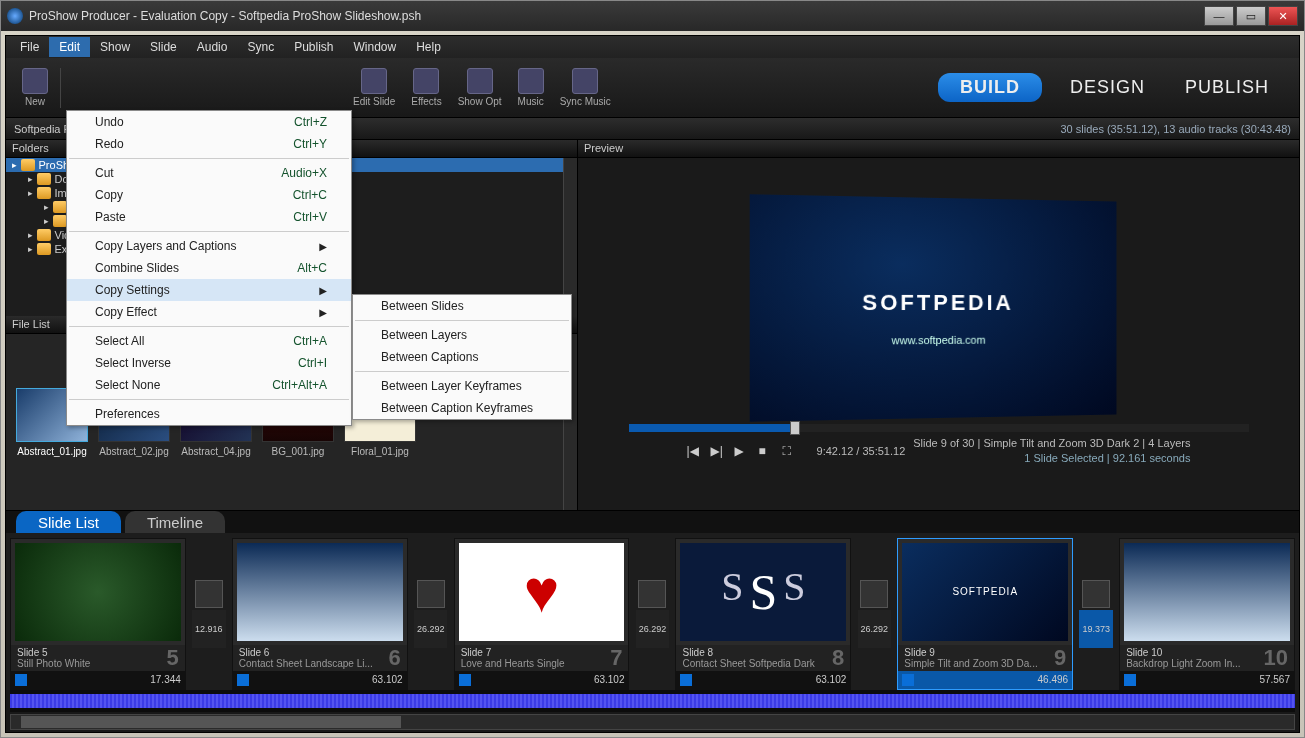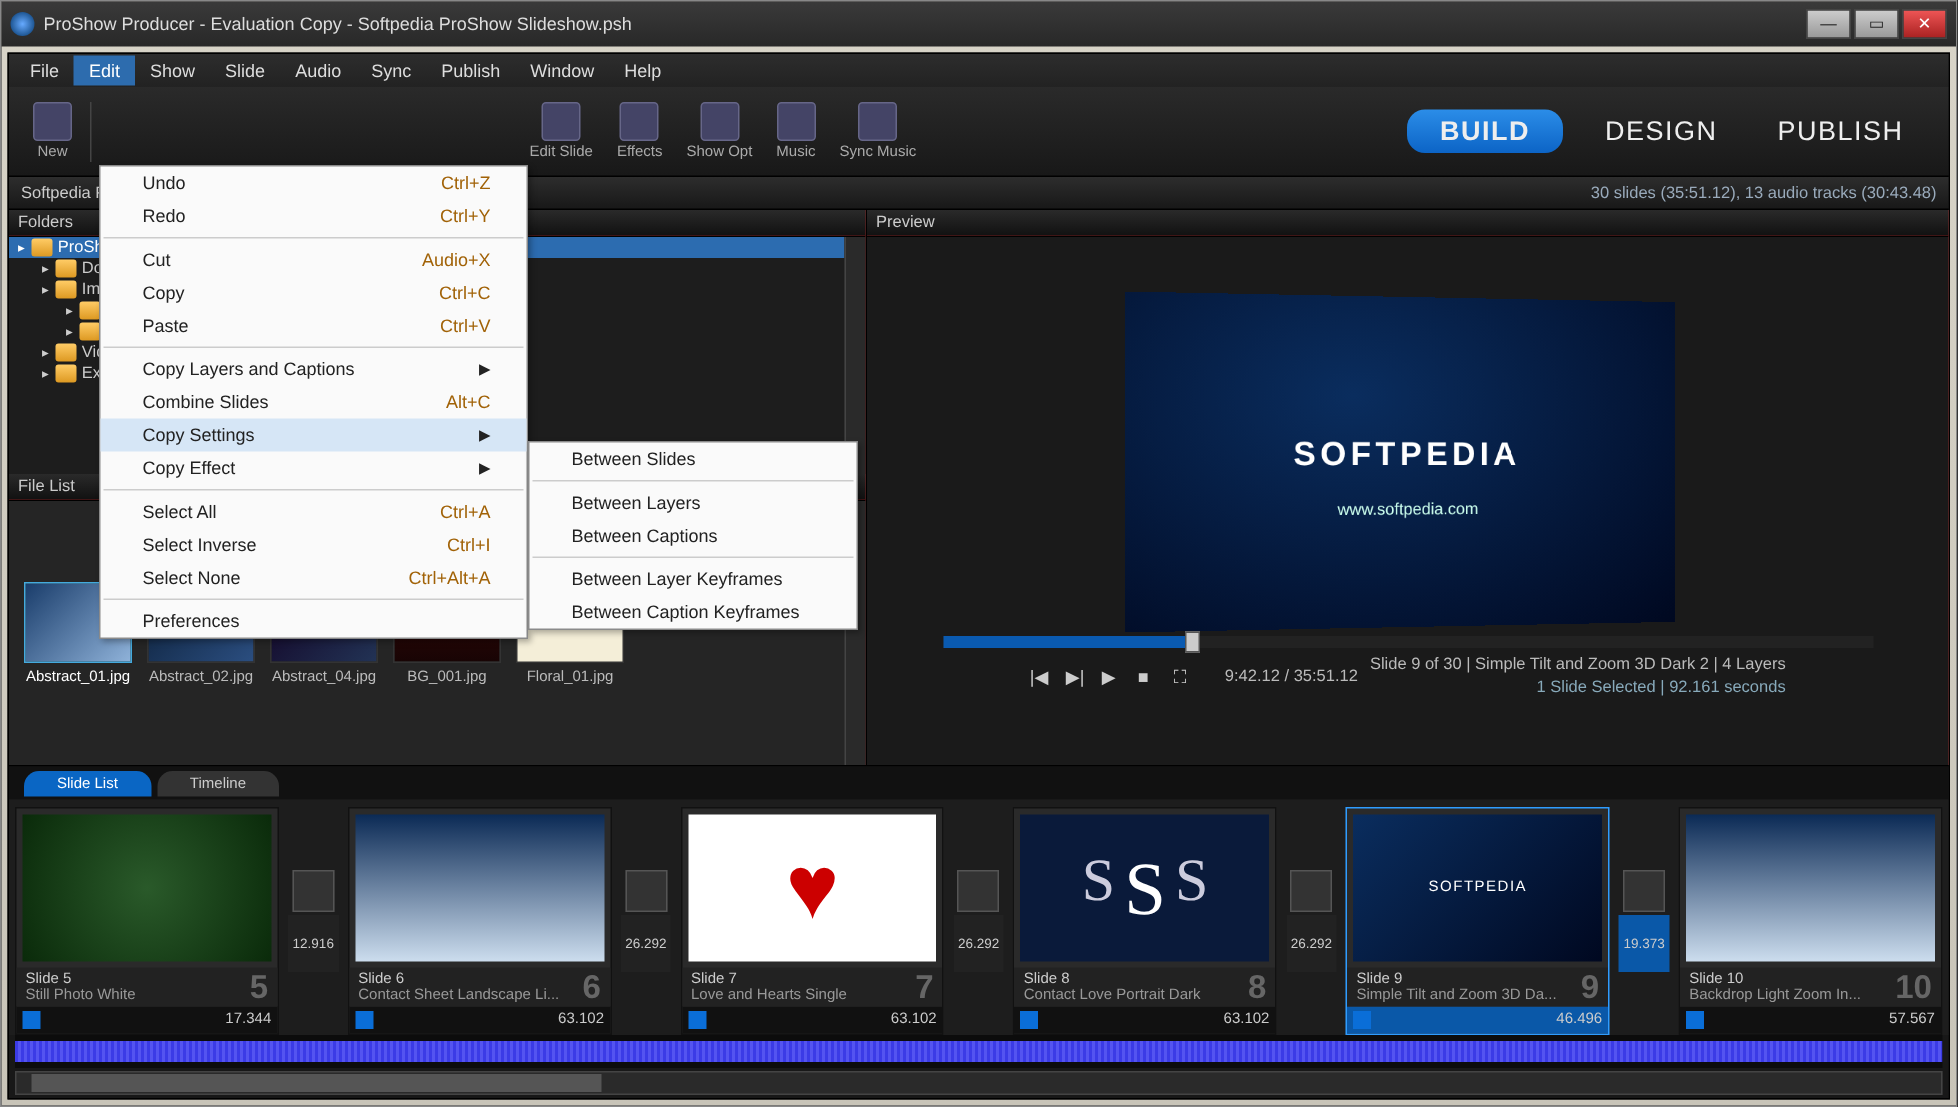--- a/index.html
+++ b/index.html
@@ -18,21 +18,21 @@
 .toolbar { height: 60px; background: linear-gradient(to bottom,#2a2a2a,#181818); display: flex; align-items: center; padding: 0 8px; position: relative; border-bottom: 1px solid #000;}
 .tool-btn { display: flex; flex-direction: column; align-items: center; color: #aaa; font-size: 10px; padding: 4px 8px; }
 .tool-icon { width: 26px; height: 26px; background: #446; border: 1px solid #668; margin-bottom: 2px; border-radius: 3px;}
 .tool-sep { width: 1px; height: 40px; background: #444; margin: 0 4px;}
 .mode-btns { margin-left: auto; display: flex; gap: 16px; align-items: center; padding-right: 10px;}
 .mode-btn { font-size: 18px; color: #eee; font-weight: 500; letter-spacing: 1px; padding: 4px 12px;}
 .mode-btn.build { background: linear-gradient(to bottom, #2b8de8, #0c64c6); border-radius: 12px; padding: 4px 22px; font-weight: bold;}
 .tabtitle { height: 22px; background: linear-gradient(to bottom,#2d2d2d,#181818); display: flex; align-items: center; padding: 0 8px; font-size: 11px; color: #ccc; border-bottom: 1px solid #000; position:relative;}
 .tabtitle .t-left { flex: 1; }
 .tabtitle .t-right { color: #9ab; text-align: right; flex: 1;}
-.main { flex: 1; display: flex; background: #ef4444; min-height:0;}
+.main { flex: 1; display: flex; background: #7f1d1d; min-height:0;}
 .left-col { display: flex; flex-direction: column; width: 572px; border-right: 1px solid #000;}
 .panel-hdr { height: 18px; background: linear-gradient(to bottom,#2a2a2a,#111); color: #ccc; font-size: 11px; padding: 2px 6px; border-bottom: 1px solid #000;}
 .folders { height: 158px; background: #1d1d1d; overflow: hidden; font-size: 11px; color: #ccc;}
 .folder-row { display: flex; align-items: center; padding: 1px 4px; gap: 4px;}
 .folder-row.sel { background: #2c6cb0; color: #fff;}
 .tree-icon { width: 14px; height: 12px; background: linear-gradient(to bottom,#fc6,#d92); border-radius: 2px; display:inline-block;}
 .filelist { flex: 1; background: #1d1d1d; display: flex; flex-direction: column;}
 .thumbs { flex: 1; display: flex; align-items: center; gap: 10px; padding: 6px 10px; background: #252525;}
 .thumb { display: flex; flex-direction: column; align-items: center; font-size: 10px; color: #bbb;}
 .thumb-img { width: 72px; height: 54px; background: linear-gradient(135deg,#123,#468); border: 1px solid #333;}
@@ -45,21 +45,21 @@
 .preview-text { position:absolute; top:42%; width:100%; text-align:center; color:#fff; font-size:22px; letter-spacing:3px; font-weight:bold;}
 .preview-sub  { position:absolute; top:62%; width:100%; text-align:center; color:#cfe; font-size:11px;}
 .seek { height: 8px; background: #222; margin: 6px 40px 0; position: relative; width: 620px;}
 .seek-fill { height: 100%; background: #0a5ab0; width: 26%;}
 .seek-knob { position:absolute; left:26%; top:-3px; width:10px; height:14px; background:#ccc; border:1px solid #555;}
 .transport { display: flex; align-items: center; gap: 8px; padding: 4px 40px; color: #bbb; font-size: 11px;}
 .t-btn { width: 16px; height: 14px; color: #ccc; font-size: 12px;}
 .transport .time { margin-left: 10px;}
 .transport .info { margin-left: auto; text-align: right; line-height:1.4;}
 .bottom { height: 222px; background: #181818; display: flex; flex-direction: column; border-top: 1px solid #000;}
-.view-tabs { height: 22px; display: flex; align-items: center; background: #111; font-size: 10px; gap:0; padding-left:10px;}
+.view-tabs { height: 22px; display: flex; align-items: center; background: #111; font-size: 15px; gap:0; padding-left:10px;}
 .vtab { padding: 3px 22px; color: #ccc; background:#333; border-radius: 10px 10px 0 0; margin-right:4px;}
 .vtab.active { background: #0a66c4; color: #fff;}
 .slidelist { flex: 1; display: flex; gap: 8px; padding: 6px 4px 2px; overflow: hidden; background:#1d1d1d; align-items:center;}
 .slide-card { width: 195px; display: flex; flex-direction: column; background: #2a2a2a; border: 1px solid #111; position:relative;}
 .slide-card.sel { border: 1px solid #2e9cff;}
 .slide-thumb { height: 98px; background: linear-gradient(135deg,#123,#468); margin: 4px; display:flex; align-items:center; justify-content:center; position:relative;}
 .slide-meta { background: #222; padding: 2px 6px; font-size: 10px; color: #ccc; display:flex; flex-direction:column; position:relative;}
 .slide-meta .num { position:absolute; right:6px; top:0; color:#666; font-size:22px; font-weight:bold;}
 .slide-bar { display:flex; align-items:center; background:#111; height:18px; padding:0 4px; font-size:10px; color:#ccc; gap:4px;}
 .slide-card.sel .slide-bar{background:#0a58a8;}
@@ -70,21 +70,21 @@
 .trans-time{background:#222;padding:14px 3px;}
 .wave { height:22px; background:#0c0c0c; margin: 0 4px; position:relative; overflow:hidden;}
 .wave-fill { position:absolute; inset:4px 0; background: repeating-linear-gradient(90deg,#3b3be6 0 2px, #5454f0 2px 4px);}
 .scroll { height:16px; background:#2a2a2a; margin:2px 4px; border:1px solid #444; position:relative;}
 .scroll-thumb{position:absolute; left:10px; width:380px; top:1px; bottom:1px; background:#555;}
 
 .dropdown { position: absolute; background: #fafafa; border: 1px solid #8a8a8a; font-size: 12px; color: #222; box-shadow: 2px 2px 4px rgba(0,0,0,.3); z-index: 100;}
 .dd-item { display: flex; align-items: center; padding: 4px 24px 4px 28px; white-space: nowrap; height: 22px;}
 .dd-item.hov { background: #d6e6f6;}
 .dd-sep { height: 1px; background: #ccc; margin: 3px 2px;}
-.dd-sc { margin-left: auto; color: #a16207; padding-left: 40px;}
+.dd-sc { margin-left: auto; color: #14532d; padding-left: 40px;}
 .dd-arrow { margin-left: auto; padding-left: 40px; font-size: 10px;}
 .edit-menu { left: 60px; top: 74px; width: 286px;}
 .sub-menu { left: 346px; top: 258px; width: 220px;}
 .tiny-scroll{width:14px; background:#2a2a2a; border-left:1px solid #444;}
 </style>
 </head>
 <body>
 
 <div class="window">
   <div class="titlebar">
@@ -311,21 +311,21 @@
           <div class="slide-card">
             <div class="slide-thumb" style="background:#0a1a3a">
               <div style="display:flex;gap:6px;">
                 <span style="color:#ccd;font-size:40px;font-family:serif;">S</span>
                 <span style="color:#fff;font-size:50px;font-family:serif;">S</span>
                 <span style="color:#ccd;font-size:40px;font-family:serif;">S</span>
               </div>
             </div>
             <div class="slide-meta">
               <span>Slide 8</span>
-              <span style="color:#999;">Contact Love Portrait Dark</span>
+              <span style="color:#999;">Contact Sheet Softpedia Dark</span>
               <span class="num">8</span>
             </div>
             <div class="slide-bar">
               <span class="play-ico"></span>
               <span style="flex:1"></span>
               <span>63.102</span>
             </div>
           </div>
           <div class="trans">
             <div class="trans-ico"></div>

